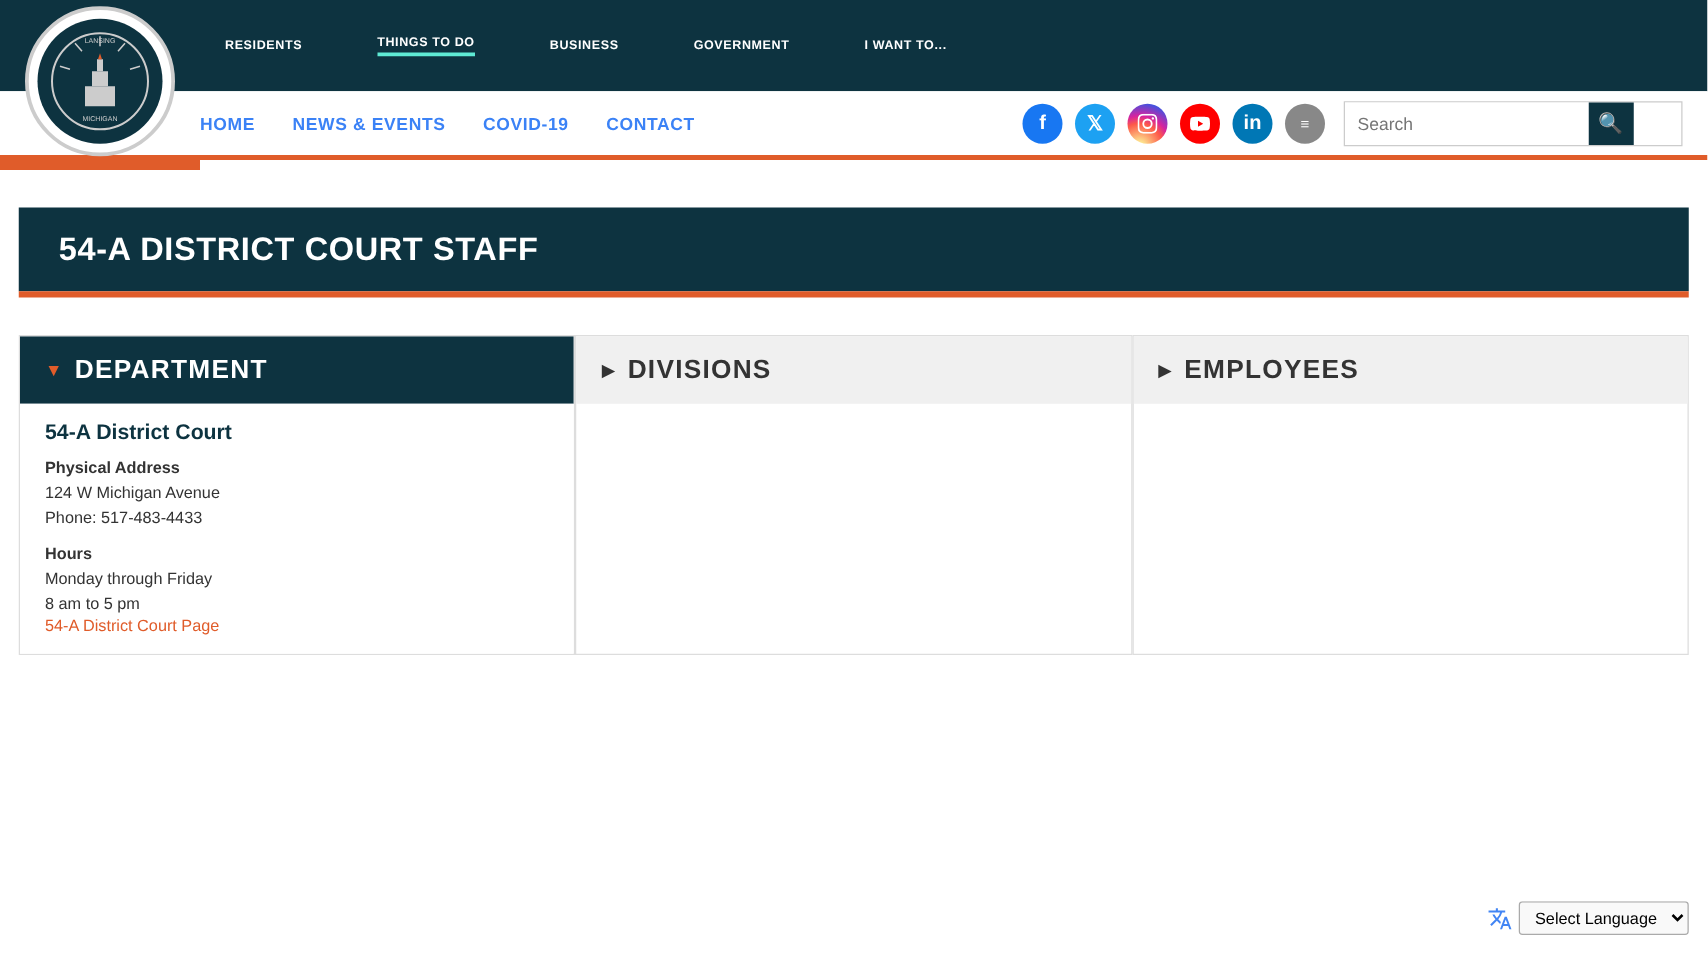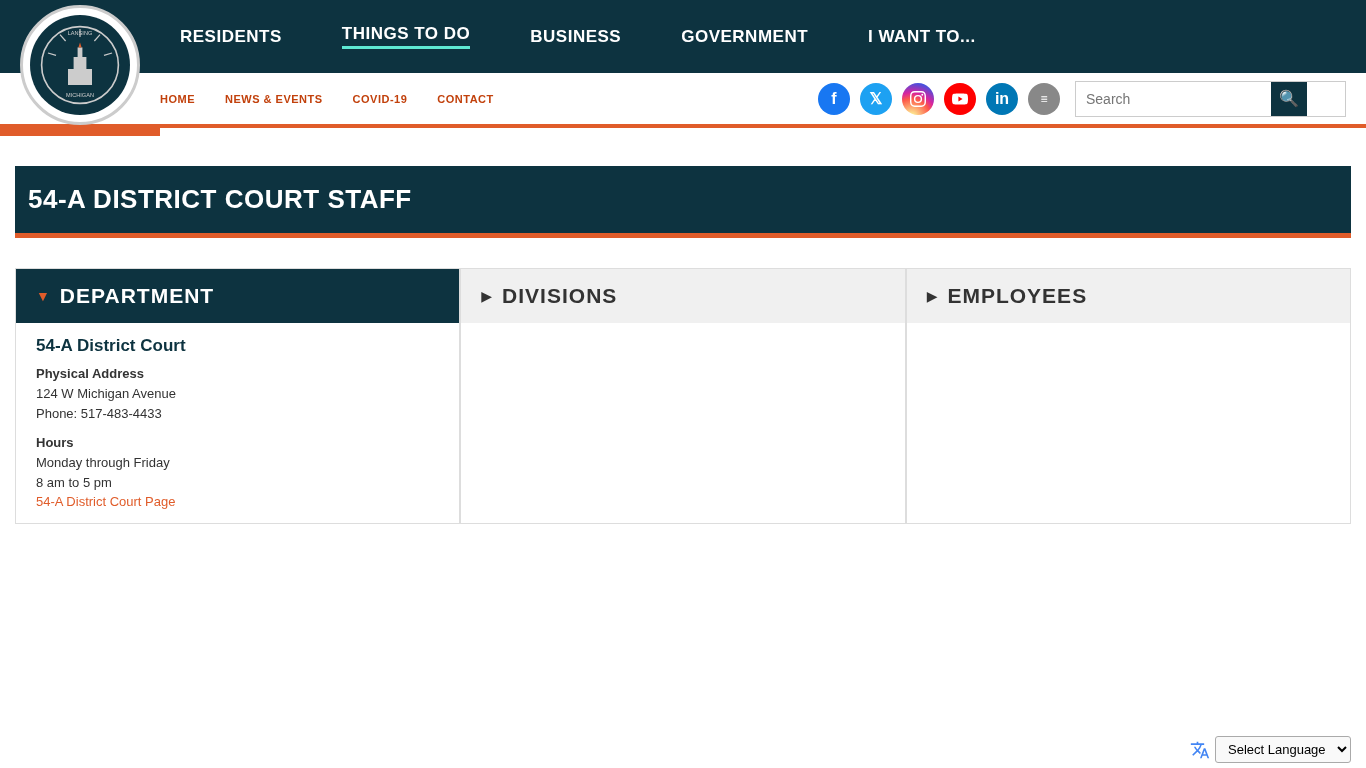--- a/index.html
+++ b/index.html
@@ -43,21 +43,21 @@
     }
     .top-nav-links {
       display: flex;
       align-items: center;
       gap: 60px;
       margin-left: 160px;
       flex: 1;
     }
     .top-nav-link {
       color: #fff;
-      font-size: 17px;
+      font-size: 10px;
       font-weight: 600;
       text-decoration: none;
       letter-spacing: 0.5px;
       cursor: pointer;
       white-space: nowrap;
     }
     .top-nav-link.active-things {
       border-bottom: 3px solid #5eead4;
       padding-bottom: 2px;
     }
@@ -71,22 +71,22 @@
       height: 55px;
       padding: 0 20px 0 160px;
     }
     .sub-nav-links {
       display: flex;
       align-items: center;
       gap: 30px;
       flex: 1;
     }
     .sub-nav-link {
-      color: #c2410c;
-      font-size: 11px;
+      color: #3b82f6;
+      font-size: 14px;
       font-weight: 600;
       text-decoration: none;
       letter-spacing: 0.5px;
       cursor: pointer;
     }
     .social-icons {
       display: flex;
       align-items: center;
       gap: 10px;
       margin-right: 15px;
@@ -142,21 +142,21 @@
     .red-strip {
       background: #e05c2a;
       height: 8px;
       width: 160px;
     }
 
     
     .page-title-bar {
       background: #0d3340;
       margin: 30px 15px 0 15px;
-      padding: 18px 13px;
+      padding: 18px 32px;
     }
     .page-title-bar h1 {
       color: #fff;
       font-size: 26px;
       font-weight: 700;
       letter-spacing: 0.5px;
     }
     .orange-line {
       height: 5px;
       background: #e05c2a;
@@ -247,21 +247,21 @@
       color: #e05c2a;
       font-size: 13px;
       text-decoration: none;
       display: inline-block;
       cursor: pointer;
     }
 
     
     .footer-language {
       position: fixed;
-      bottom: 5px;
+      bottom: 20px;
       right: 15px;
       display: flex;
       align-items: center;
       gap: 5px;
       justify-content: space-between;
     }
     .google-translate-icon {
       width: 20px;
       height: 20px;
     }

